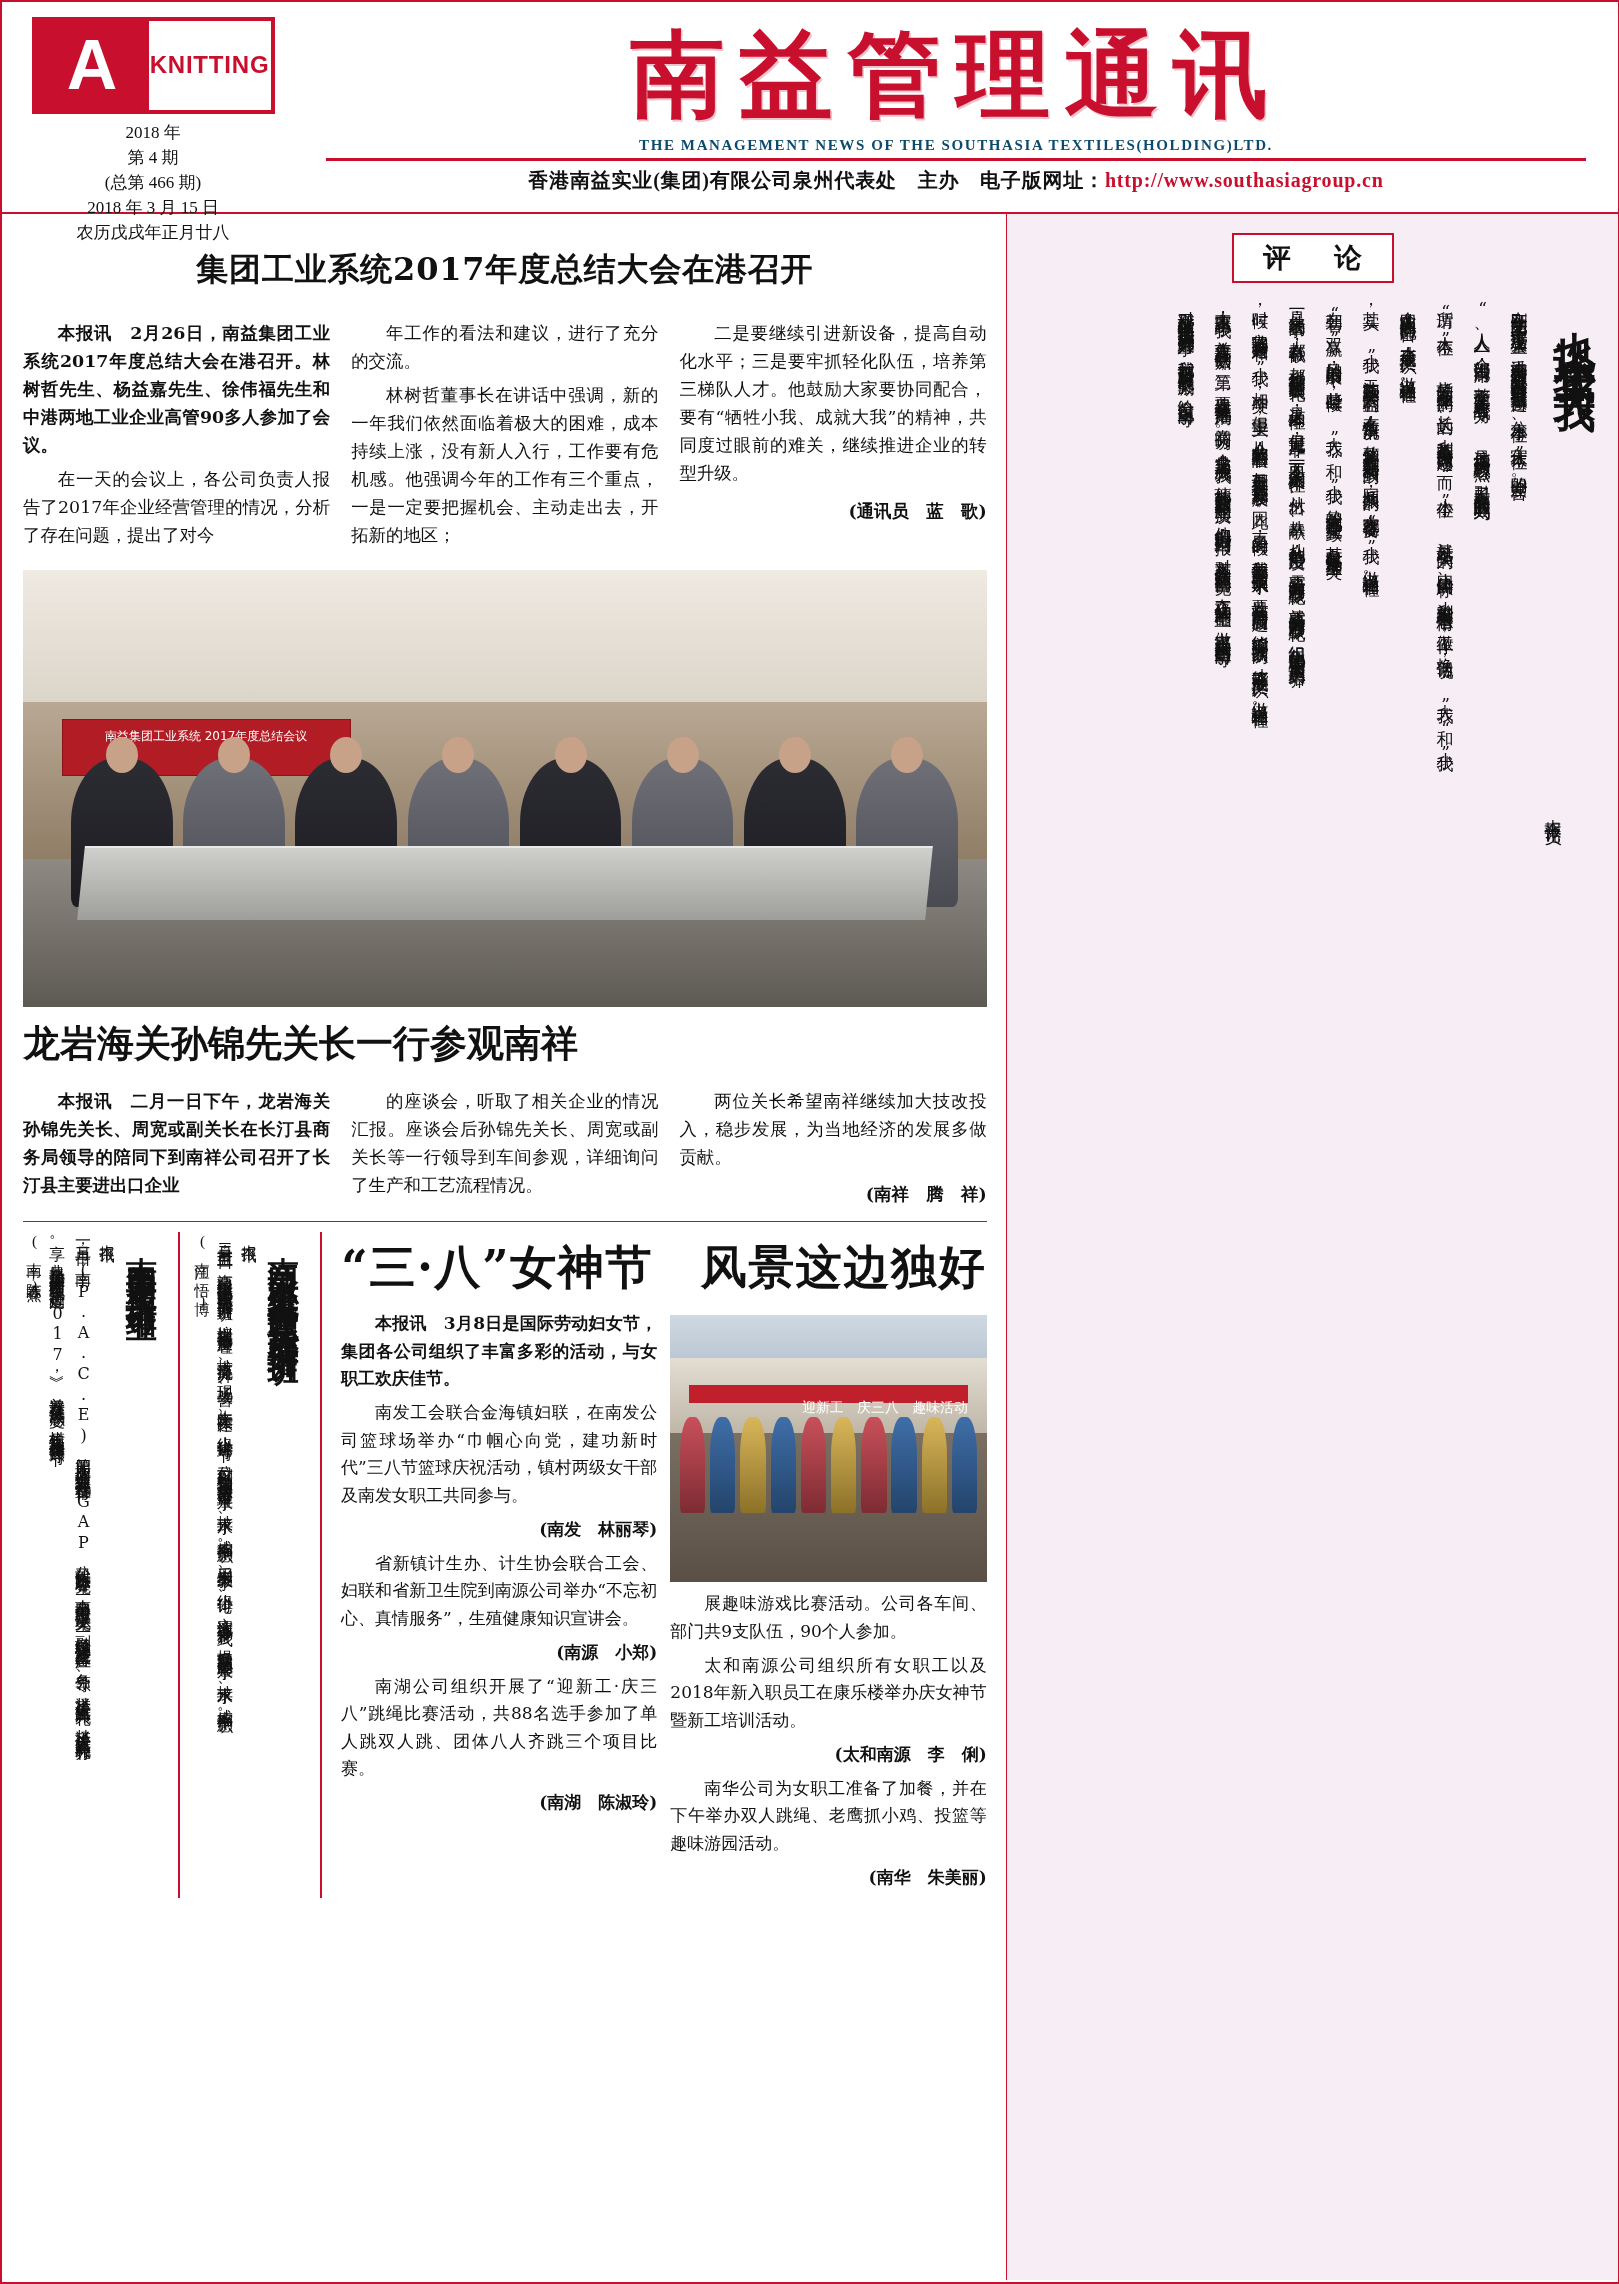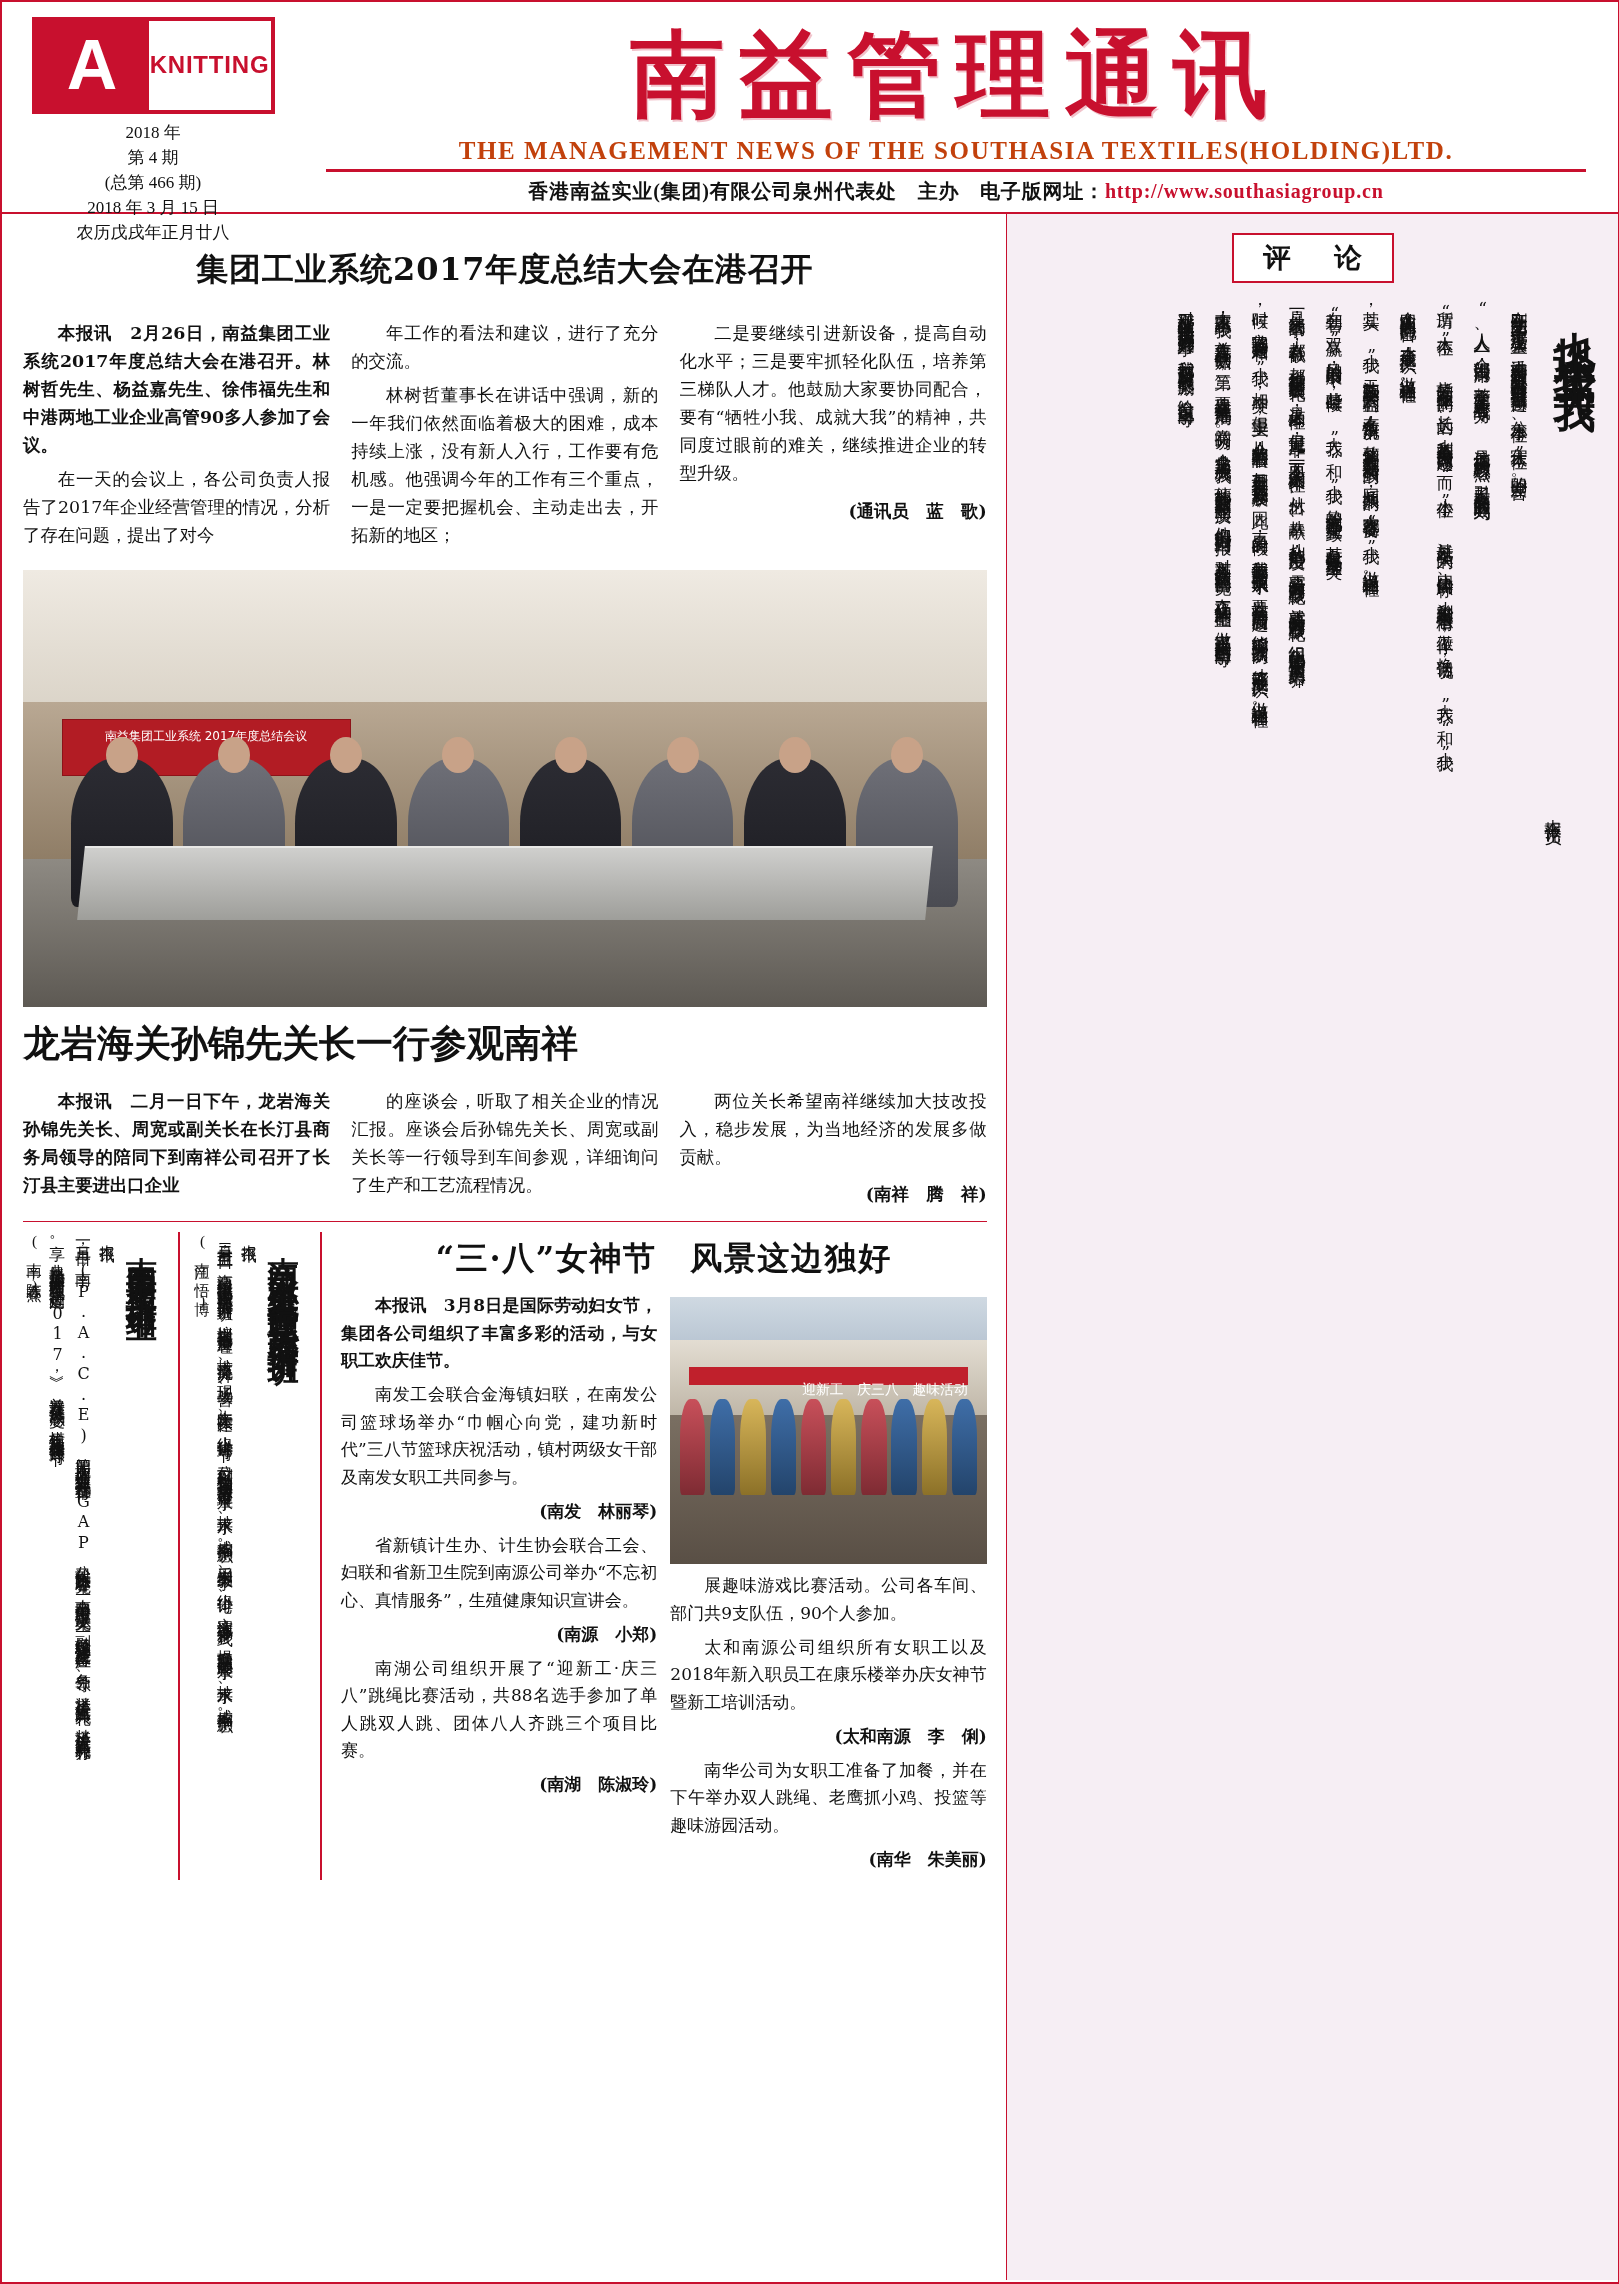--- a/index.html
+++ b/index.html
@@ -76,24 +76,24 @@
     font-family:"DejaVu Serif", serif;
     font-weight:bold;
     color:#c8102e;
     font-size:94px;
     letter-spacing:14.6px;
     line-height:121px;
     white-space:nowrap;
     text-shadow:1.6px 1.6px 0 rgba(200,16,46,0.25);
   }
   .en-title {
-    color:#c2410c;
+    color:#0c4a6e;
     font-family:"Liberation Serif", serif;
     font-weight:bold;
-    font-size:25px;
+    font-size:15px;
     letter-spacing:1.6px;
     margin-top:1.6px;
   }
   .rule-red { height:2.4px; background:#c8102e; margin:4.9px 32px 0 32px; }
   .pub-line {
     margin-top:6.5px;
     font-size:20px;
     color:#111;
     font-weight:bold;
     letter-spacing:0.8px;
@@ -260,21 +260,21 @@
     font-family:"DejaVu Serif", serif;
     font-size:17px;
     line-height:29px;
     letter-spacing:1.6px;
     height:1425px;
     text-align:justify;
   }
   .sec-head {
     font-family:"DejaVu Serif", serif;
     font-weight:bold;
-    font-size:32px;
+    font-size:46px;
     text-align:center;
     letter-spacing:1.6px;
     margin:4.9px 0 11.3px 0;
   }
   .rb-cols { display:flex; gap:13px; }
   .rb-col { flex:1; font-size:17px; line-height:27.5px; text-align:justify; font-family:"DejaVu Serif", serif;}
   .rb-col p { margin:0 0 6.5px 0; text-indent:2em; }
   .sig { text-align:right; font-weight:bold; }
   .mini-photo { width:100%; height:267px; position:relative; overflow:hidden; margin:4.9px 0 8px 0; background:#8a8276;}
 </style>

